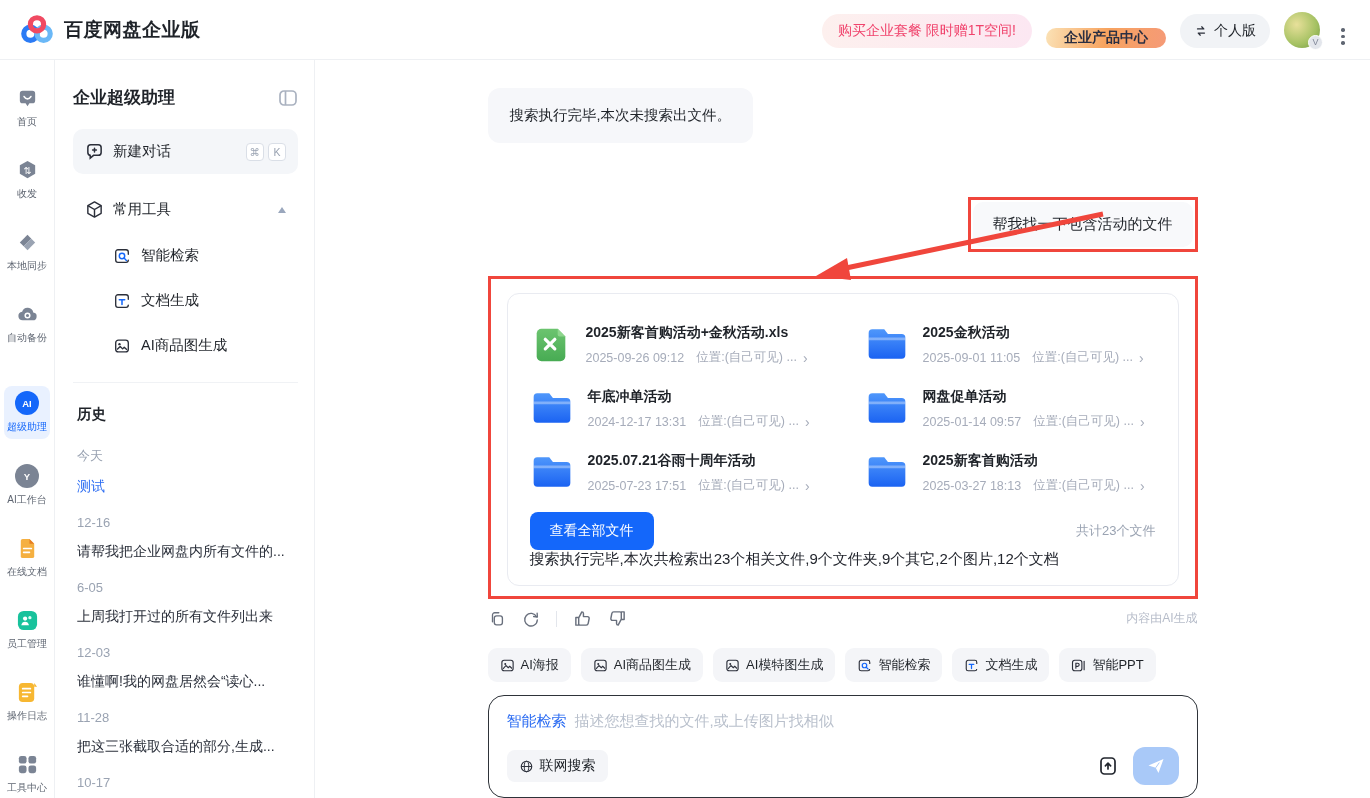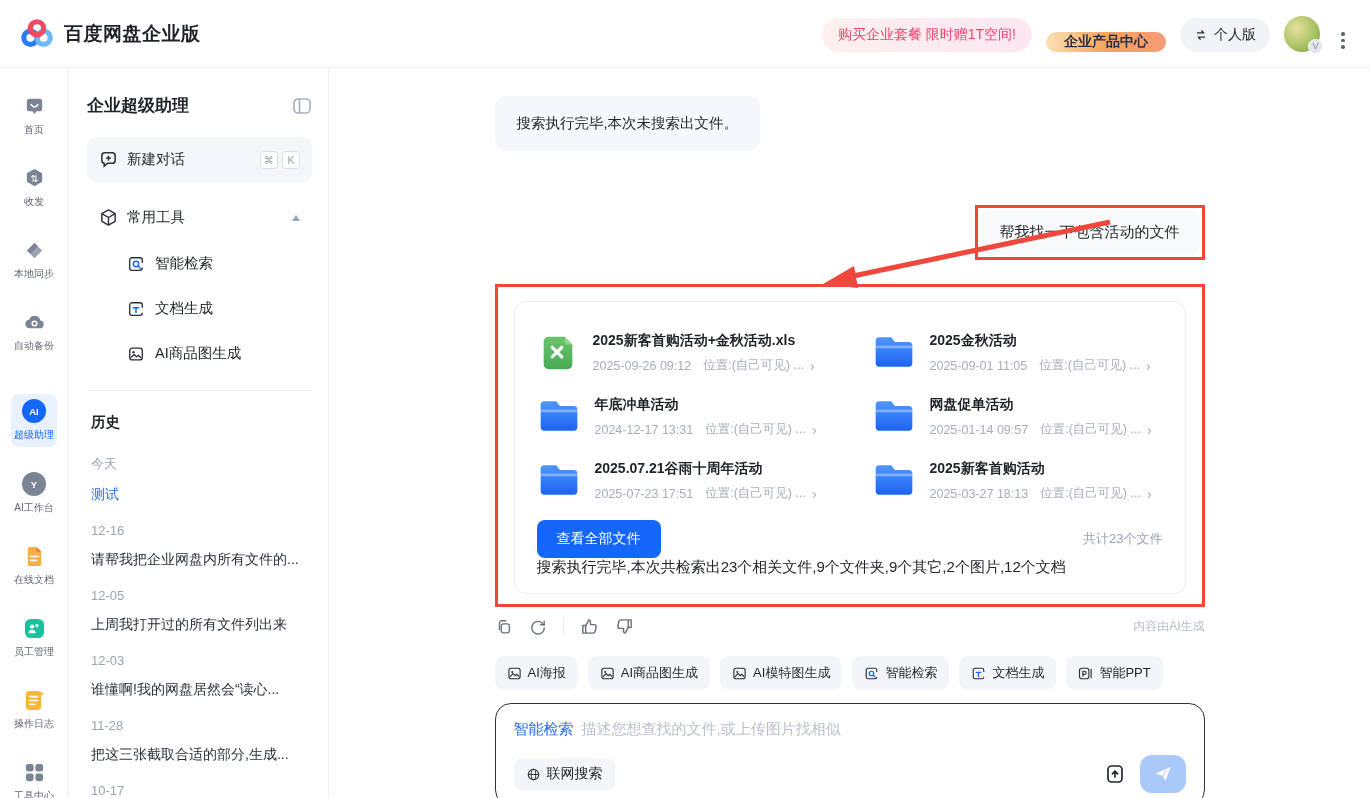--- a/index.html
+++ b/index.html
@@ -1,20 +1,20 @@
 <!DOCTYPE html>
 <html><head>
 <meta charset="utf-8">
 <style>
   * { margin:0; padding:0; box-sizing:border-box; }
   html,body { width:1370px; height:798px; overflow:hidden; background:#fff;
     font-family:"Liberation Sans","DejaVu Sans",sans-serif; color:#1f2329; }
 
   
-  .header { height:68px; display:flex; align-items:center; padding:0 18px 0 20px;
+  .header { height:60px; display:flex; align-items:center; padding:0 18px 0 20px;
     border-bottom:1px solid #eef0f3; background:#fff; }
   .logo { width:34px; height:34px; margin-right:10px; }
   .app-title { font-size:19px; font-weight:bold; letter-spacing:.5px; }
   .header-right { margin-left:auto; display:flex; align-items:flex-end; gap:14px; }
   .promo-pill { font-size:14px; color:#f0436c; background:linear-gradient(90deg,#fdf0ee,#fce7f2);
     padding:8px 16px; border-radius:18px; cursor:pointer; }
   .product-pill { font-size:14px; font-weight:bold; color:#2b2f42;
     background:linear-gradient(100deg,#fbe2b6,#f7a35f,#f59a77); padding:1px 18px; border-radius:19px; cursor:pointer; }
   .personal-pill { font-size:14px; color:#1f2329; background:#f1f3f6; padding:8px 14px;
     border-radius:17px; display:flex; align-items:center; gap:6px; cursor:pointer; }
@@ -23,21 +23,21 @@
   .avatar-badge { position:absolute; right:-3px; bottom:-2px; width:15px; height:15px; border-radius:50%;
     background:#e3e6ec; border:1px solid #fff; font-size:9px; color:#82889a; display:flex; align-items:center; justify-content:center; }
   .kebab { width:18px; height:22px; display:flex; flex-direction:column; align-items:center;
     justify-content:center; gap:3px; cursor:pointer; }
   .kebab i { width:3.5px; height:3.5px; border-radius:50%; background:#5f6672; }
 
   
   .app { display:flex; height:738px; }
 
   
-  .rail { width:69px; border-right:1px solid #eef0f3; display:flex; flex-direction:column;
+  .rail { width:55px; border-right:1px solid #eef0f3; display:flex; flex-direction:column;
     align-items:center; padding-top:22px; }
   .rail-item { display:flex; flex-direction:column; align-items:center; gap:5px; margin-bottom:20px;
     cursor:pointer; padding:5px 3px; border-radius:8px; }
   .rail-item .lbl { font-size:10px; color:#5f6672; white-space:nowrap; }
   .rail-item.active { background:#e9f1ff; }
   .rail-item.active .lbl { color:#1467fa; }
   .rail-divider { width:30px; height:1px; background:#e7eaee; margin:0 0 16px; }
   .rail-spacer { flex:1; }
   .badge-circle { width:24px; height:24px; border-radius:50%; display:flex; align-items:center;
     justify-content:center; font-size:9.5px; font-weight:bold; color:#fff; }
@@ -283,21 +283,21 @@
       </svg>
       <span>AI商品图生成</span>
     </div>
 
     <div class="history">
       <div class="hist-title">历史</div>
       <div class="hist-date">今天</div>
       <div class="hist-item active">测试</div>
       <div class="hist-date">12-16</div>
       <div class="hist-item">请帮我把企业网盘内所有文件的...</div>
-      <div class="hist-date">12-05</div>
+      <div class="hist-date">6-05</div>
       <div class="hist-item">上周我打开过的所有文件列出来</div>
       <div class="hist-date">12-03</div>
       <div class="hist-item">谁懂啊!我的网盘居然会“读心...</div>
       <div class="hist-date">11-28</div>
       <div class="hist-item">把这三张截取合适的部分,生成...</div>
       <div class="hist-date">10-17</div>
     </div>
   </div>
 
   <div class="main">

